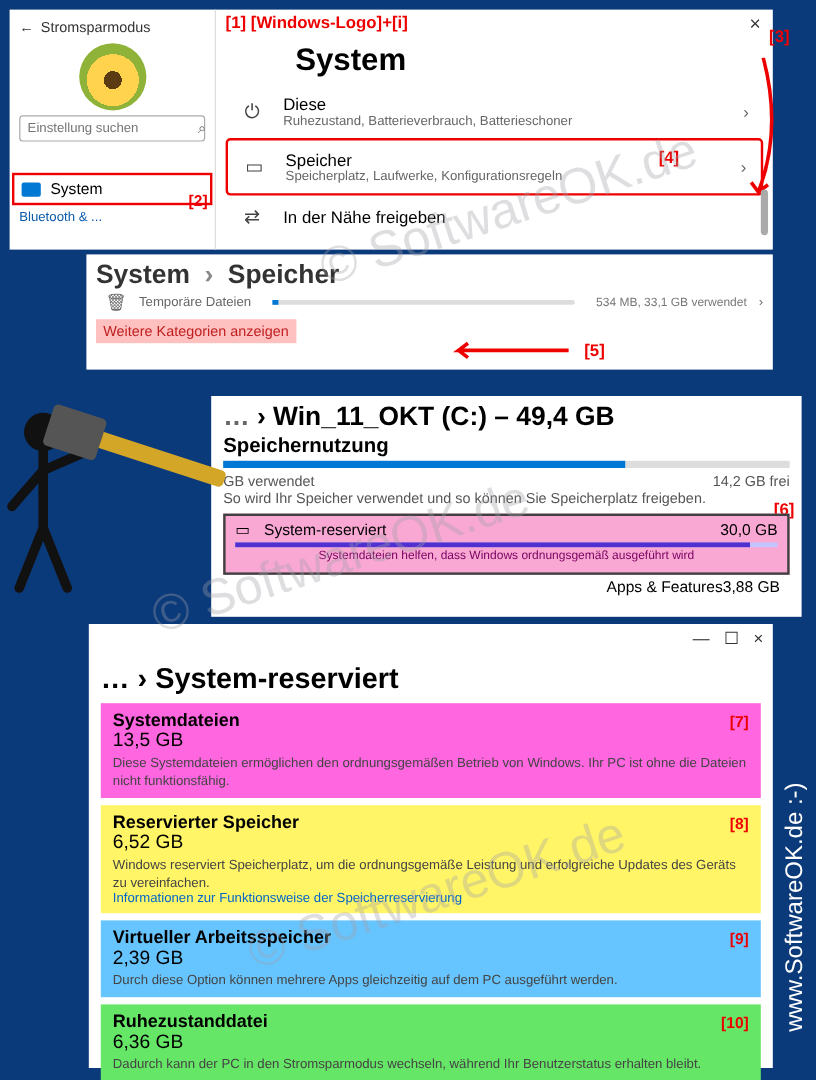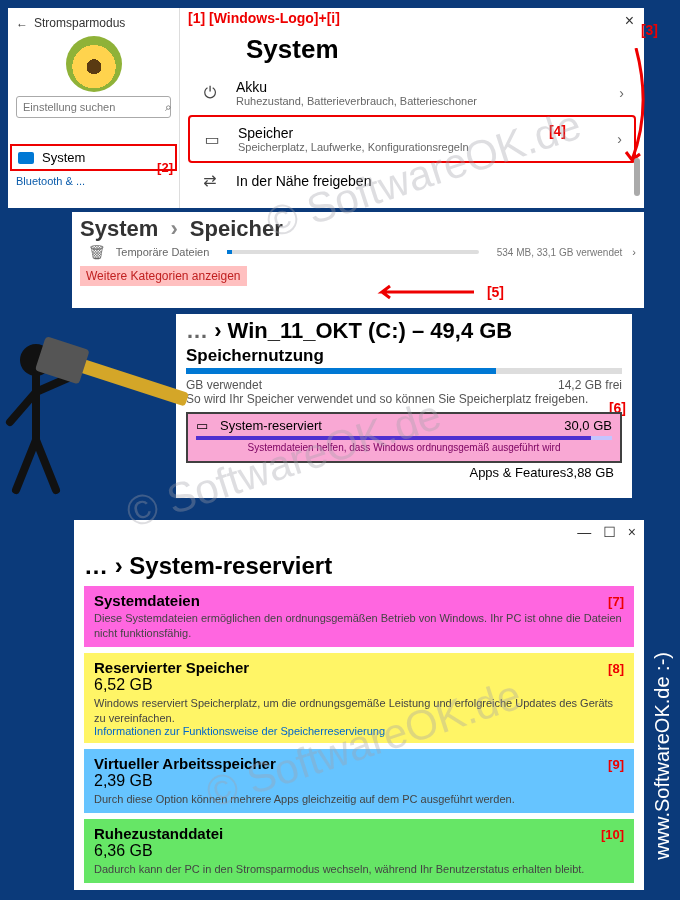--- a/index.html
+++ b/index.html
@@ -40,21 +40,21 @@
 .temprow { display: flex; align-items: center; gap: 10px; margin: 2px 0 0 8px; font-size: 11px; color: #666; position: relative; }
 .trash-ic { font-size: 14px; }
 .bar { flex: 1; height: 4px; background: #ddd; border-radius: 2px; margin: 0 8px; position: relative; }
 .bar .fill { position: absolute; left: 0; top: 0; bottom: 0; width: 2%; background: #0078d4; }
 .tempr-used { font-size: 10px; color: #777; }
 .more-cat { margin-top: 6px; background: #ffc0c0; color: #c02020; font-size: 12px; padding: 3px 6px; display: inline-block; text-align: right; }
 .annot5 { position: absolute; right: 140px; bottom: 8px; color: #e00; font-weight: bold; font-size: 14px; }
 .arrow5 { position: absolute; right: 170px; bottom: 8px; width: 100px; height: 16px; }
 
 
-.panel3 { position: absolute; top: 314px; left: 176px; width: 456px; height: 184px; background: #fff; padding: 4px 10px; }
+.panel3 { position: absolute; top: 330px; left: 176px; width: 492px; height: 184px; background: #fff; padding: 4px 10px; }
 .bcrumb3 { font-size: 22px; font-weight: 600; }
 .bcrumb3 .dots { color: #666; }
 .subh { font-size: 17px; font-weight: 600; margin-top: 2px; }
 .usage-row { display: flex; justify-content: space-between; font-size: 12px; color: #555; margin-top: 2px; }
 .bar3 { height: 6px; background: #ddd; margin: 2px 0 4px; position: relative; }
 .bar3 .fill3 { position: absolute; left: 0; top: 0; bottom: 0; width: 71%; background: #0078d4; }
 .desc3 { font-size: 12px; color: #555; line-height: 1.3; }
 .sysres-row { background: #f9a8d4; margin-top: 4px; padding: 4px 8px 8px; border: 2px solid #404040; position: relative; }
 .sysres-row .lbl { display: flex; justify-content: space-between; font-size: 13px; }
 .sysres-row .bar4 { height: 4px; background: #c4c4ff; margin-top: 3px; }
@@ -113,21 +113,21 @@
     <div class="closex">×</div>
     <div class="annot3">[3]</div>
     <svg class="arrow3">
         <path d="M12 0 Q28 60 8 112 L2 104 M8 112 L16 106" stroke="#e00" fill="none" stroke-width="3"></path>
       </svg>
     <h1 class="sys-h">System</h1>
 
     <div class="row">
       <div class="ic">⏻</div>
       <div class="txt">
-        <div class="t1">Akku</div>
+        <div class="t1">Diese</div>
         <div class="t2">Ruhezustand, Batterieverbrauch, Batterieschoner</div>
       </div>
       <span class="chev">›</span>
     </div>
 
     <div class="row bordered">
       <div class="ic">▭</div>
       <div class="txt">
         <div class="t1">Speicher</div>
         <div class="t2">Speicherplatz, Laufwerke, Konfigurationsregeln</div>
@@ -208,20 +208,21 @@
   </div>
   <div class="bcrumb4">
     <span>…</span>
     <span> › </span>
     <span>System-reserviert</span>
   </div>
 
   <div class="card c7">
     <div class="annotR">[7]</div>
     <div class="ct">Systemdateien</div>
+    <div class="cs">13,5 GB</div>
     <div class="cd">Diese Systemdateien ermöglichen den ordnungsgemäßen Betrieb von Windows. Ihr PC ist ohne die Dateien nicht funktionsfähig.</div>
   </div>
 
   <div class="card c8">
     <div class="annotR">[8]</div>
     <div class="ct">Reservierter Speicher</div>
     <div class="cs">6,52 GB</div>
     <div class="cd">Windows reserviert Speicherplatz, um die ordnungsgemäße Leistung und erfolgreiche Updates des Geräts zu vereinfachen.</div>
     <div class="cl">Informationen zur Funktionsweise der Speicherreservierung</div>
   </div>

